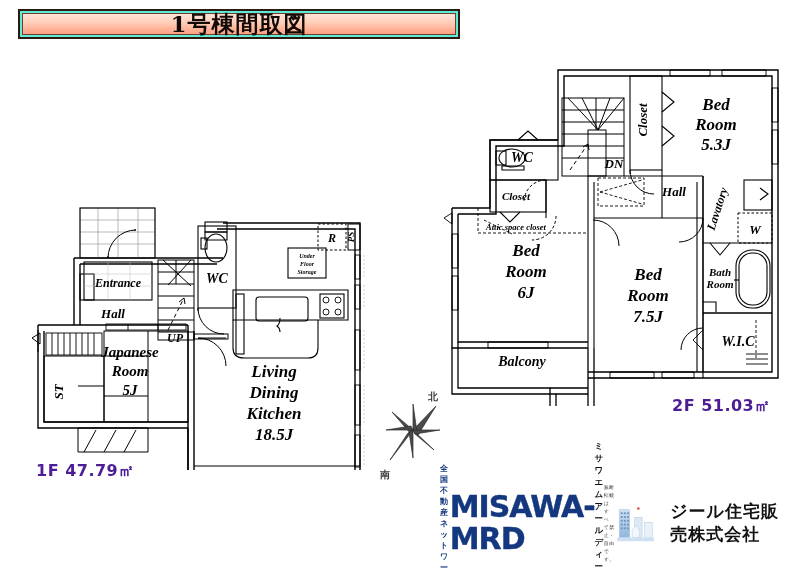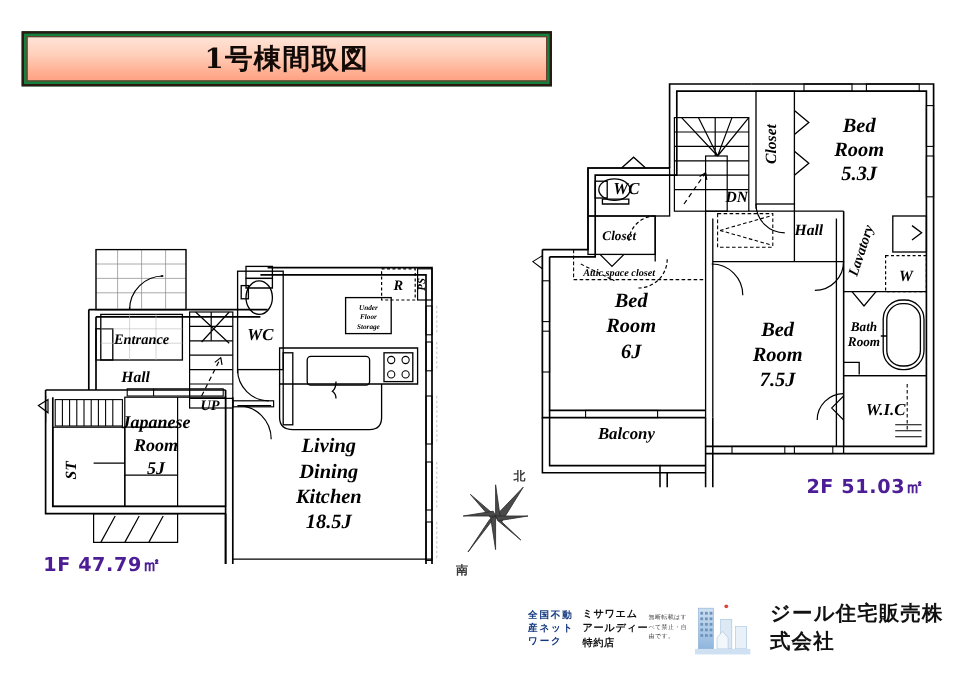--- a/index.html
+++ b/index.html
@@ -1,21 +1,21 @@
 <!DOCTYPE html>
 <html><head>
 <meta charset="utf-8">
 <style>
   html,body{margin:0;padding:0;background:#ffffff;}
   body{width:803px;height:571px;position:relative;overflow:hidden;
        font-family:"Liberation Serif",serif;color:#000;}
 
   
-  #title-banner{position:absolute;left:18px;top:26px;width:442px;height:46px;
-    box-sizing:border-box;border:2px solid #2b1a12;background:#15803d;padding:2px;}
+  #title-banner{position:absolute;left:18px;top:9px;width:442px;height:30px;
+    box-sizing:border-box;border:2px solid #2b1a12;background:#5eead4;padding:2px;}
   #title-inner{width:100%;height:100%;box-sizing:border-box;border:1px solid #6b4030;
     background:linear-gradient(to bottom,#ffe3d6 0%,#ffd1bd 38%,#ffb195 78%,#ffa184 100%);
     display:flex;align-items:center;justify-content:center;}
   #title-text{font-family:"DejaVu Serif",serif;font-weight:bold;font-size:23px;
     letter-spacing:1px;color:#120a06;}
 
   
   .plan-svg{position:absolute;}
   #plan-1f{left:8px;top:180px;}
   #plan-2f{left:438px;top:58px;}
@@ -403,20 +403,21 @@
   </g>
   <g fill="#3a3a3a" font-family="DejaVu Sans, sans-serif" font-size="10" font-weight="bold">
     <text x="50" y="12">北</text>
     <text x="2" y="90">南</text>
   </g>
 </svg>
 
 <div id="footer">
   <div id="logo-block">
     <div id="logo-top">全国不動産ネットワーク</div>
+    <div id="logo-main">MISAWA-MRD</div>
     <div id="logo-sub">ミサワエムアールディー特約店</div>
     <div id="logo-note">無断転載はすべて禁止・自由です。</div>
   </div>
 
   <svg id="bldg-art" viewBox="0 0 60 58" width="60" height="58">
     <defs>
       <linearGradient id="bg1" x1="0" y1="0" x2="0" y2="1">
         <stop offset="0" stop-color="#cfe0f2"></stop>
           <stop offset="1" stop-color="#8fb6dd"></stop>
       </linearGradient>

